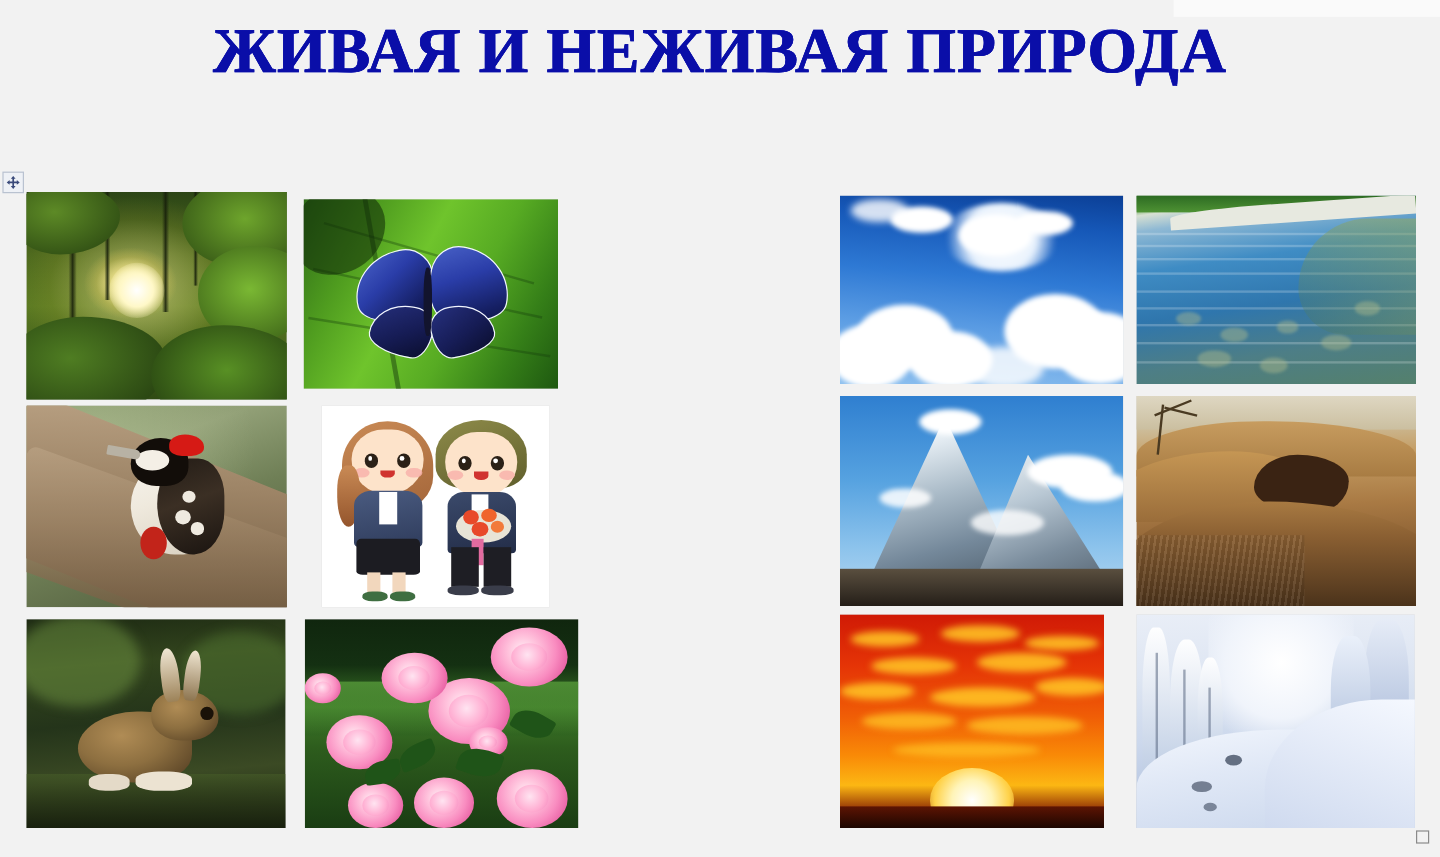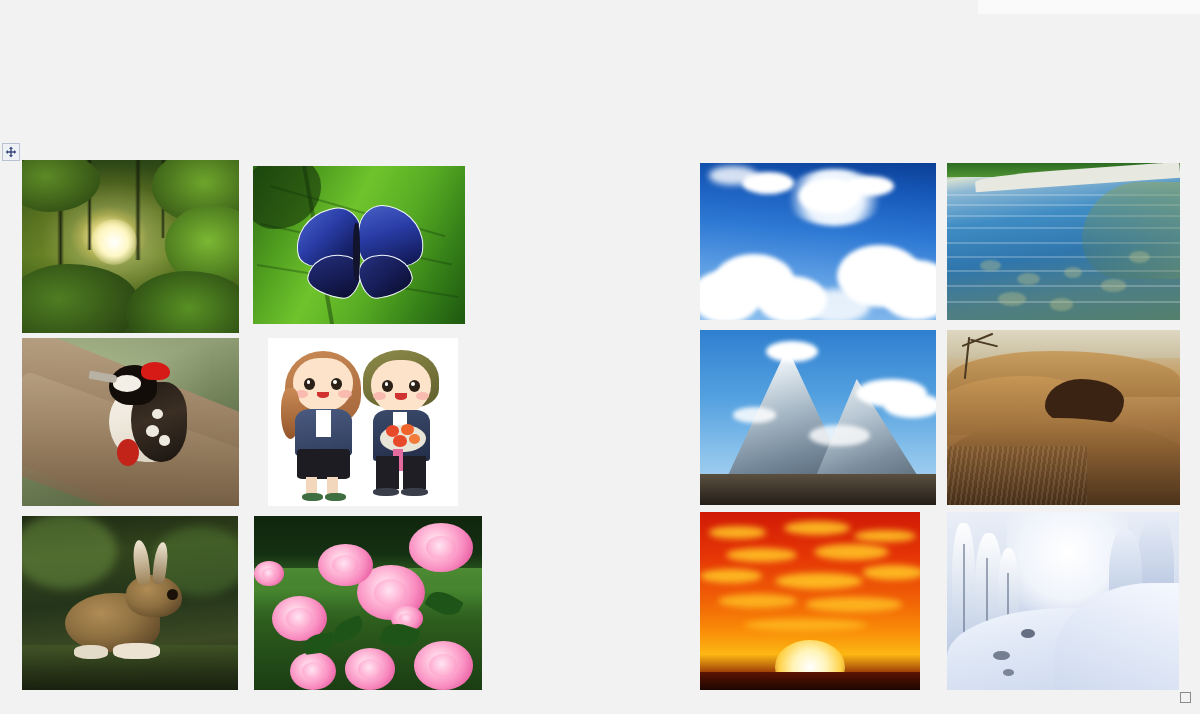--- a/index.html
+++ b/index.html
@@ -135,20 +135,23 @@
   .snowtree{position:absolute;background:linear-gradient(180deg,rgba(255,255,255,.95),rgba(186,202,226,.9));}
   .twig{position:absolute;background:rgba(90,104,130,.55);}
 </style>
 </head>
 <body>
 
 <div class="slide">
 
   <div class="top-band"></div>
 
+  <div class="title-wrap">
+    <div class="title">ЖИВАЯ И НЕЖИВАЯ ПРИРОДА</div>
+  </div>
 
   <div class="move-handle">
     <svg width="12" height="12" viewBox="0 0 12 12">
       <path d="M6 0.6 L8 3 H6.7 V5.3 H9 V4 L11.4 6 L9 8 V6.7 H6.7 V9 H8 L6 11.4 L4 9 H5.3 V6.7 H3 V8 L0.6 6 L3 4 V5.3 H5.3 V3 H4 Z" fill="#3a4a7a"></path>
     </svg>
   </div>
 
   <div class="resize-handle"></div>
 
   <div>

